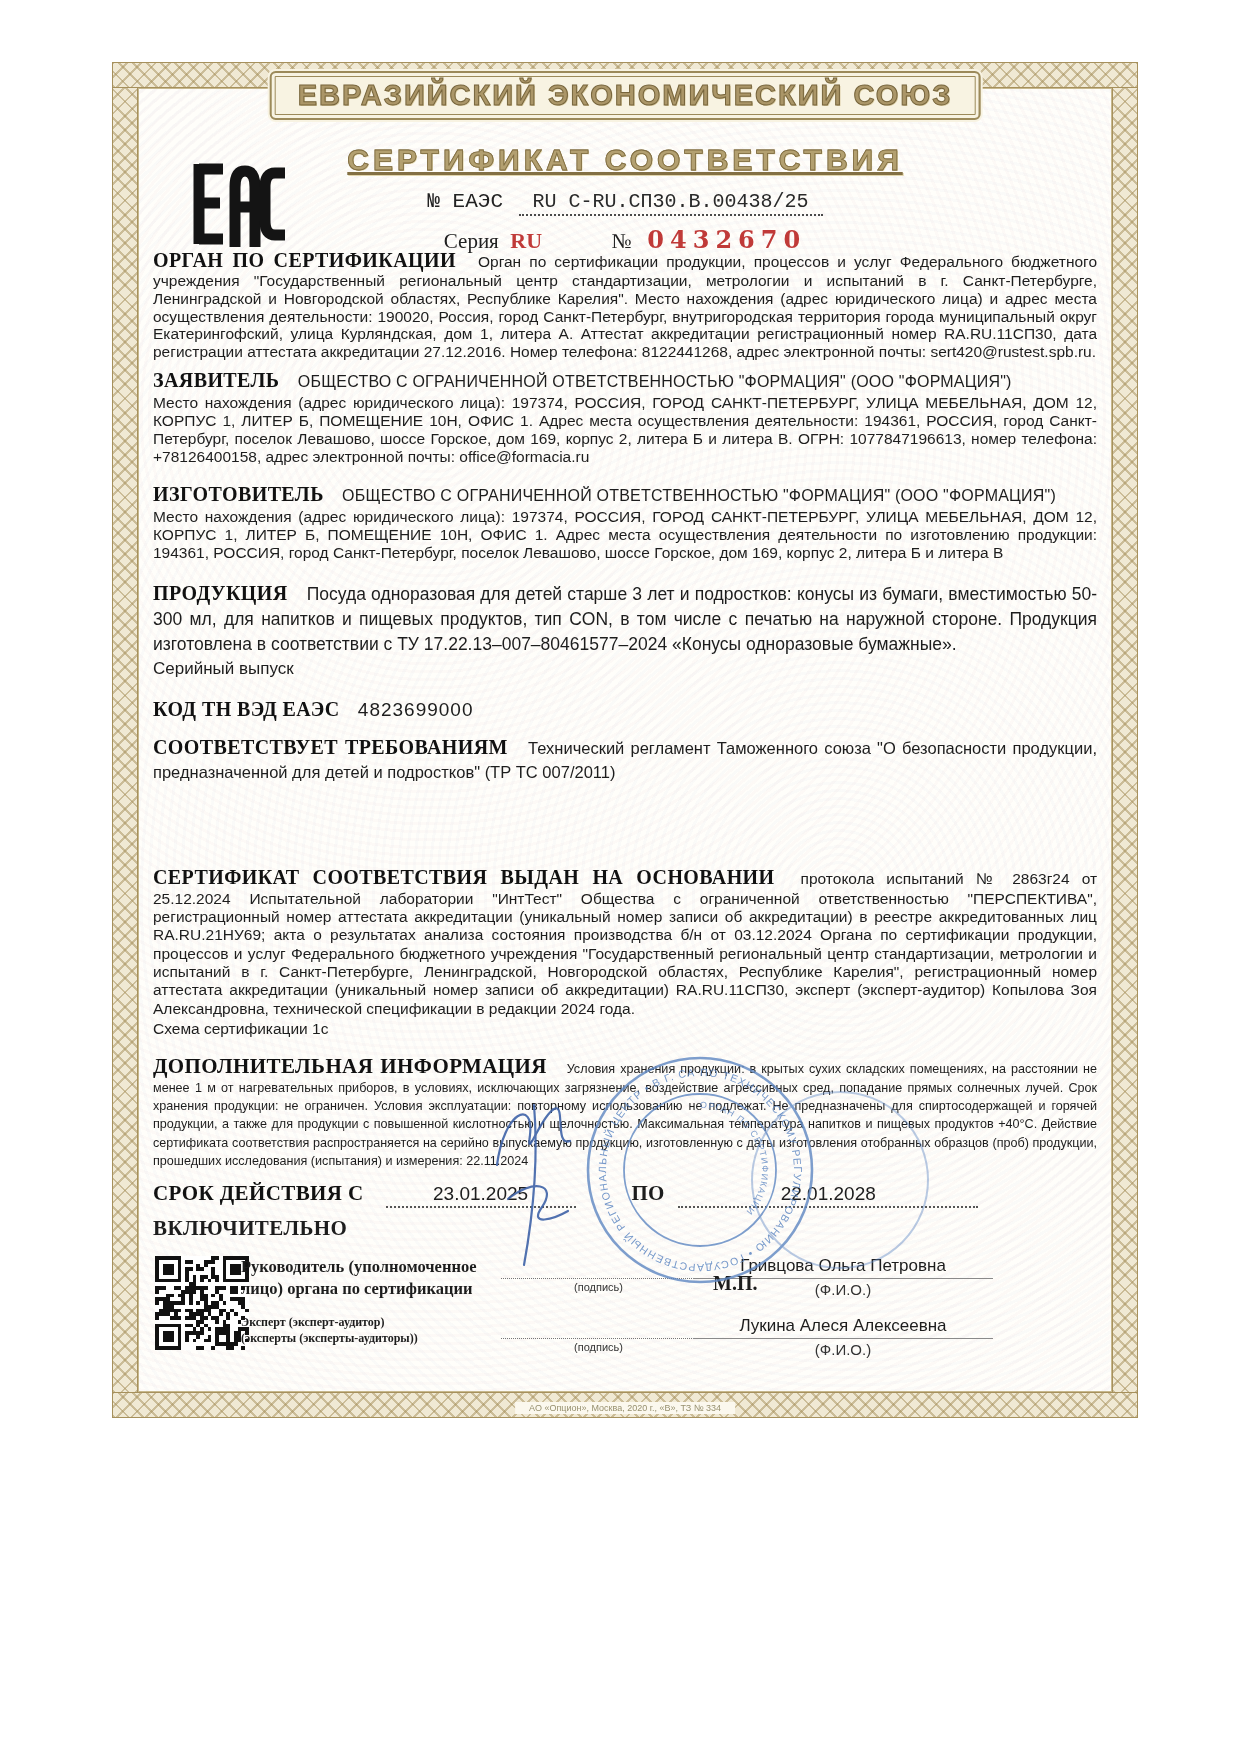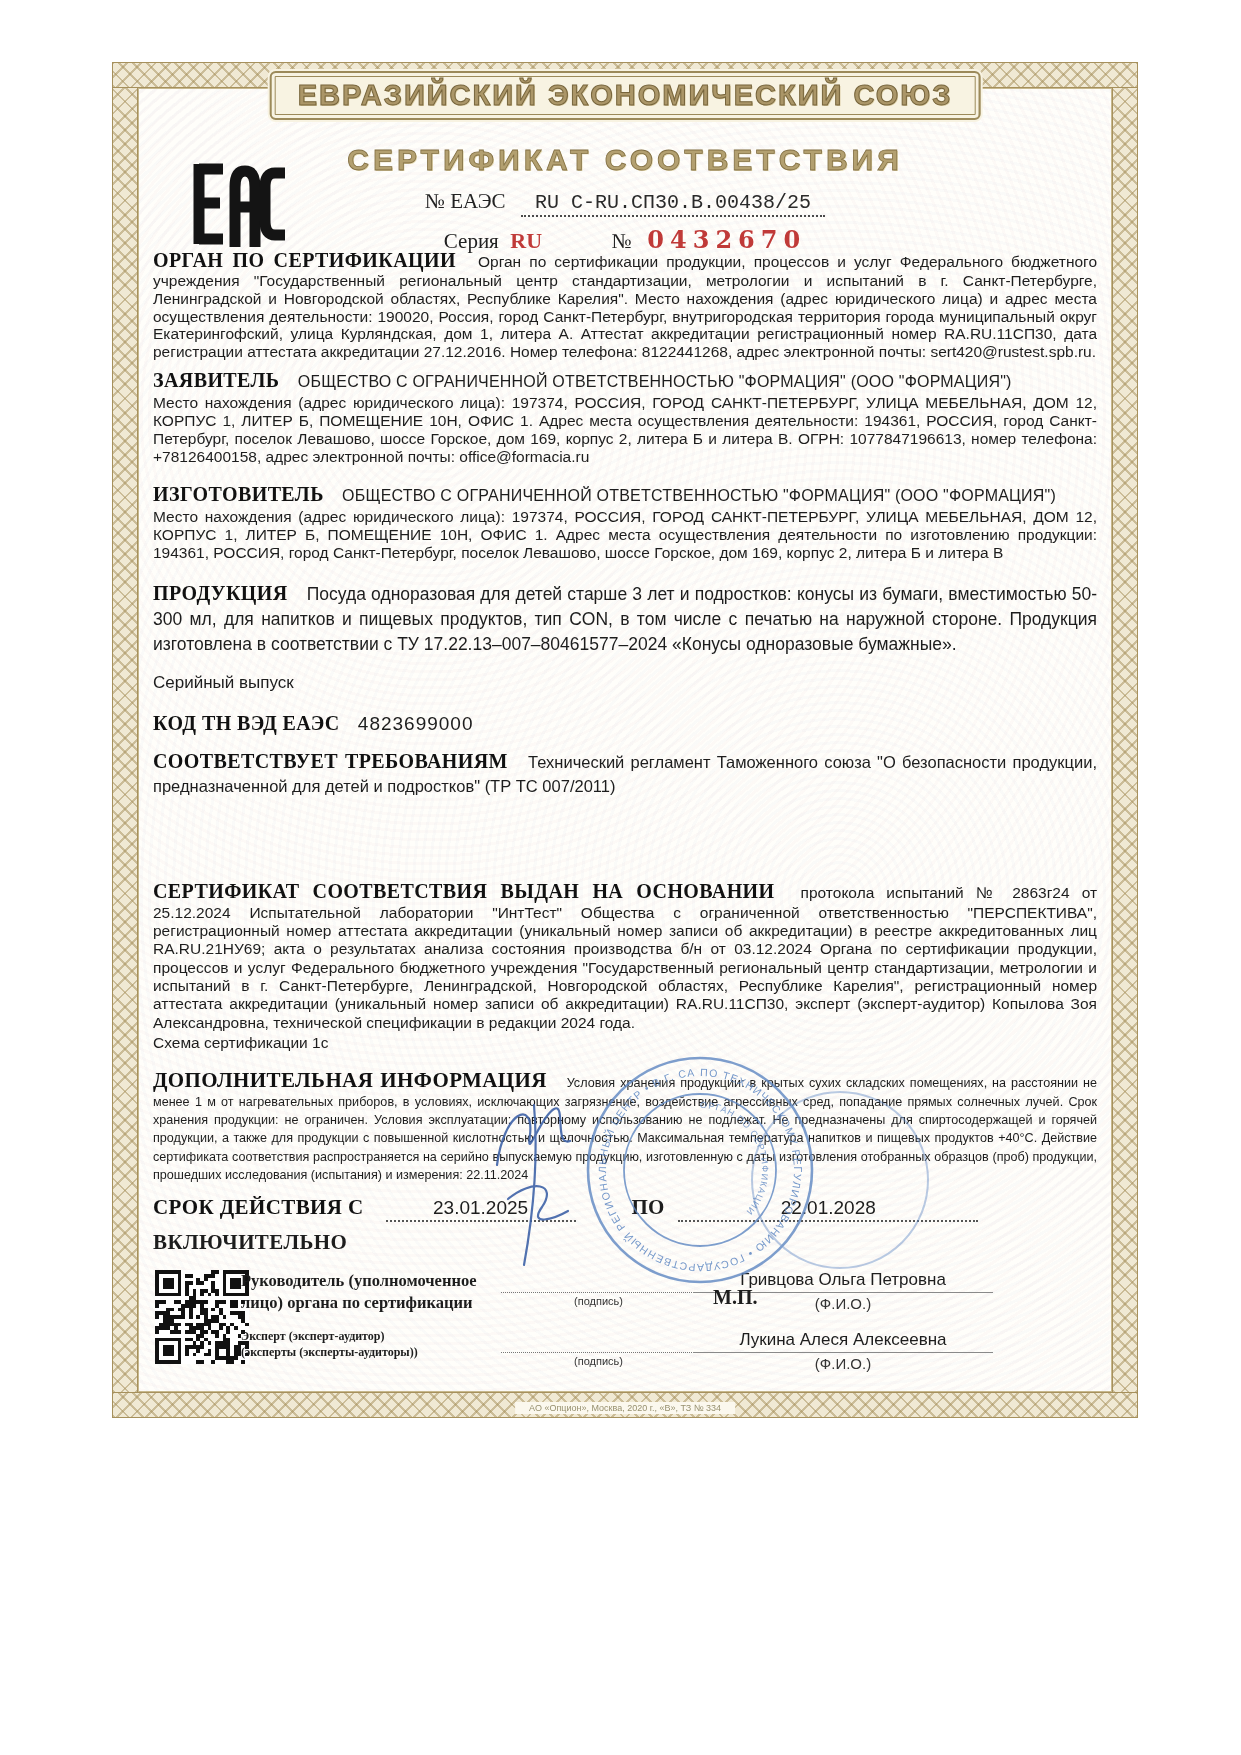--- a/index.html
+++ b/index.html
@@ -40,28 +40,28 @@
     box-shadow:inset 0 0 0 3px #f8f3e2, inset 0 0 0 4px #9c8a5a, 0 0 0 2px #f8f3e2;
     padding:6px 26px;white-space:nowrap;z-index:5;
   }
   .banner .txt{
     font-family:"Liberation Sans",sans-serif;font-weight:800;font-size:29px;letter-spacing:2px;
     color:#ab9668;-webkit-text-stroke:1px #77653c;text-shadow:1px 1px 0 #d9cba0;
   }
   .doc-title{
     position:absolute;left:0;right:0;top:54px;text-align:center;z-index:2;
     font-family:"Liberation Sans",sans-serif;font-weight:800;font-size:30px;letter-spacing:4px;
-    color:#b3a070;-webkit-text-stroke:.8px #837044;text-shadow:1px 1px 0 #e2d6ac;
+    color:#b3a070;-webkit-text-stroke:.8px #837044;text-shadow:1px 1px 0 #e2d6ac;text-decoration:underline;
   }
   .eac-logo{position:absolute;left:48px;top:72px;width:104px;height:86px;z-index:2;}
   .numline{
     position:absolute;left:0;right:0;top:100px;text-align:center;z-index:2;
     font-size:20px;
   }
-  .numline .lbl{font-family:Liberation Serif, serif;font-size:21px;color:#222;margin-right:10px;}
+  .numline .lbl{font-family:Liberation Mono, monospace;font-size:21px;color:#222;margin-right:10px;}
   .numline .val{
     font-family:Liberation Mono, monospace;font-size:20px;color:#2a2a2a;
     border-bottom:2px dotted #4a4a4a;padding:0 14px 1px;
   }
   .serline{
     position:absolute;left:0;right:0;top:136px;text-align:center;z-index:2;font-size:20px;
   }
   .serline .lbl{font-family:"Liberation Serif",serif;font-size:21px;color:#222;}
   .serline .ru{font-family:"Liberation Serif",serif;font-weight:700;font-size:22px;color:#c03a38;margin-left:6px;}
   .serline .nosign{font-family:"Liberation Serif",serif;font-size:21px;color:#222;margin-left:64px;}
@@ -78,21 +78,21 @@
     font-family:"Liberation Serif",serif;font-weight:700;font-size:20px;letter-spacing:.4px;
     color:#111;margin-right:14px;
   }
   p{margin:0;}
   .sec-org{margin-bottom:4px;}
   .lead .name{font-size:16px;letter-spacing:.2px;}
   .sec-applicant{margin-top:8px;}
   .sec-applicant .txt, .sec-manufacturer .txt{margin-top:2px;}
   .sec-manufacturer{margin-top:18px;}
   .sec-product{margin-top:17px;font-size:17.5px;line-height:1.42;}
-  .sec-product .serial{margin-top:14px;font-size:17px;text-align:left;}
+  .sec-product .serial{margin-top:0;font-size:17px;text-align:left;}
   .sec-tnved{margin-top:17px;}
   .sec-tnved .code{font-size:19px;letter-spacing:1px;}
   .sec-req{margin-top:13px;font-size:16.5px;line-height:1.35;}
   .sec-basis{margin-top:83px;line-height:1.18;}
   .sec-basis .scheme{margin-top:2px;text-align:left;}
   .sec-add{margin-top:16px;}
   .sec-add .h{font-size:21px;}
   .sec-add .small{font-size:12.6px;line-height:1.28;}
   .validity{margin-top:12px;display:flex;align-items:baseline;text-align:left;}
   .validity .h{font-size:21px;margin-right:4px;}

